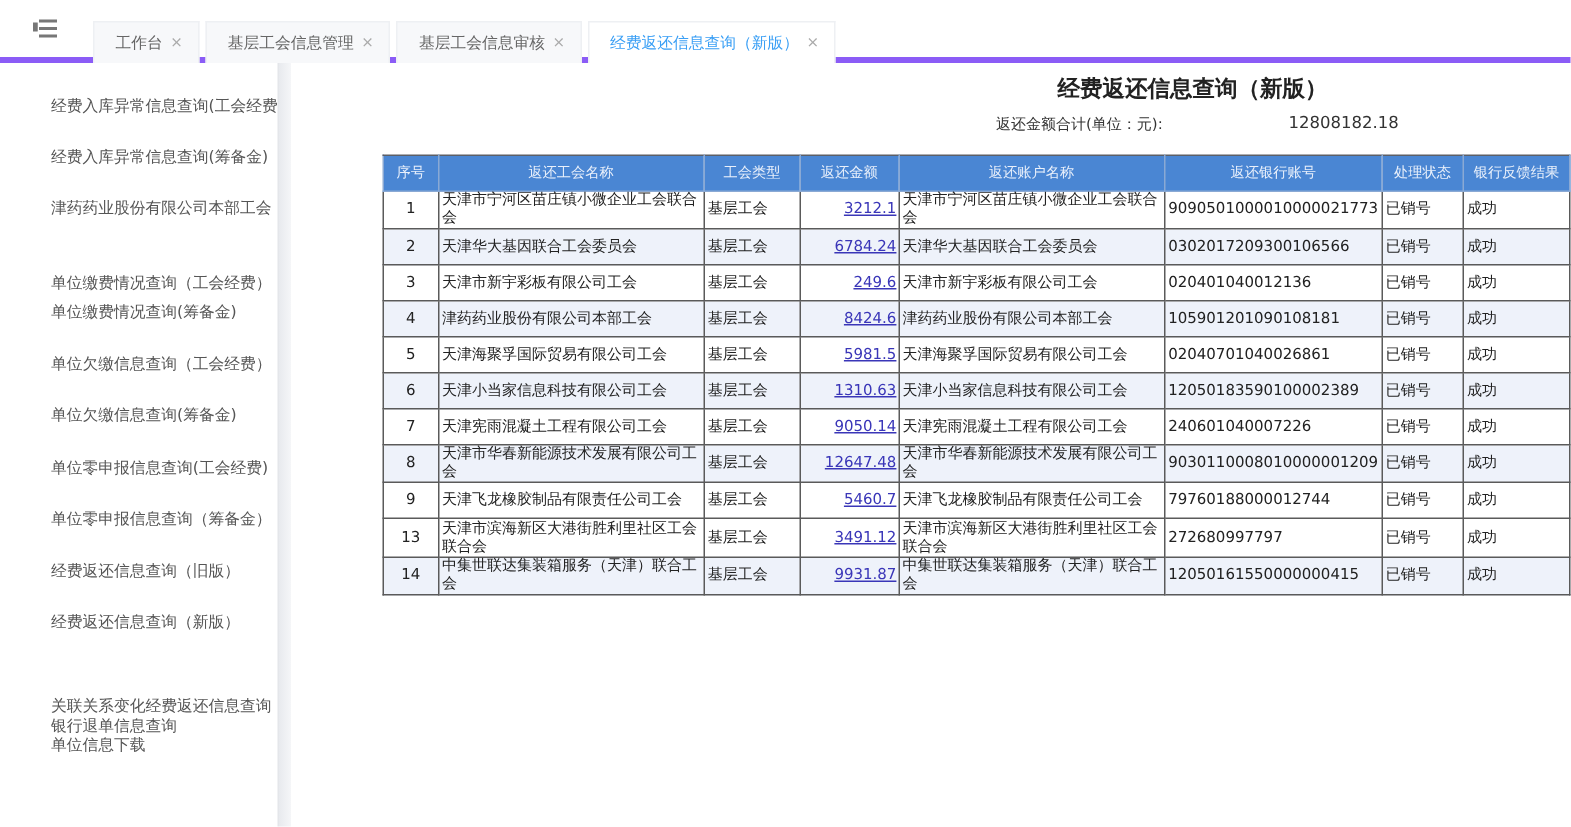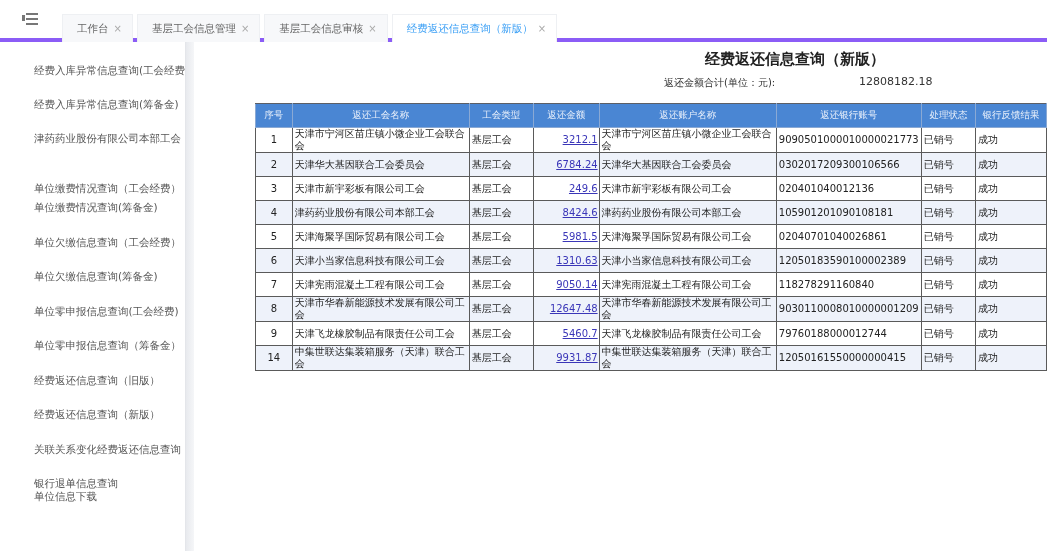--- a/index.html
+++ b/index.html
@@ -66,21 +66,21 @@
   <div class="side-item" style="top:56px">经费入库异常信息查询(筹备金)</div>
   <div class="side-item" style="top:90px">津药药业股份有限公司本部工会</div>
   <div class="side-item" style="top:140px">单位缴费情况查询（工会经费）</div>
   <div class="side-item" style="top:159px">单位缴费情况查询(筹备金)</div>
   <div class="side-item" style="top:194px">单位欠缴信息查询（工会经费）</div>
   <div class="side-item" style="top:228px">单位欠缴信息查询(筹备金)</div>
   <div class="side-item" style="top:263px">单位零申报信息查询(工会经费)</div>
   <div class="side-item" style="top:297px">单位零申报信息查询（筹备金）</div>
   <div class="side-item" style="top:332px">经费返还信息查询（旧版）</div>
   <div class="side-item" style="top:366px">经费返还信息查询（新版）</div>
-  <div class="side-item" style="top:401px">关联关系变化经费返还信息查询</div>
+  <div class="side-item" style="top:422px">关联关系变化经费返还信息查询</div>
   <div class="side-item" style="top:435px">银行退单信息查询</div>
   <div class="side-item" style="top:448px">单位信息下载</div>
 </div>
 <div class="sidebar-shadow"></div>
 
 <div class="main">
   <div class="page-title">经费返还信息查询（新版）</div>
   <div class="total-label">返还金额合计(单位：元):</div>
   <div class="total-value">12808182.18</div>
 
@@ -167,21 +167,21 @@
           <td>12050183590100002389</td>
           <td>已销号</td>
           <td>成功</td>
         </tr>
         <tr>
           <td class="c">7</td>
           <td>天津宪雨混凝土工程有限公司工会</td>
           <td>基层工会</td>
           <td class="r"><a>9050.14</a></td>
           <td>天津宪雨混凝土工程有限公司工会</td>
-          <td>118278291160840</td>
+          <td>240601040007226</td>
           <td>已销号</td>
           <td>成功</td>
         </tr>
         <tr class="alt">
           <td class="c">8</td>
           <td>天津市华春新能源技术发展有限公司工会</td>
           <td>基层工会</td>
           <td class="r"><a>12647.48</a></td>
           <td>天津市华春新能源技术发展有限公司工会</td>
           <td>9030110008010000001209</td>
@@ -191,20 +191,30 @@
         <tr>
           <td class="c">9</td>
           <td>天津飞龙橡胶制品有限责任公司工会</td>
           <td>基层工会</td>
           <td class="r"><a>5460.7</a></td>
           <td>天津飞龙橡胶制品有限责任公司工会</td>
           <td>79760188000012744</td>
           <td>已销号</td>
           <td>成功</td>
         </tr>
+        <tr class=" tall">
+          <td class="c">13</td>
+          <td>天津市滨海新区大港街胜利里社区工会联合会</td>
+          <td>基层工会</td>
+          <td class="r"><a>3491.12</a></td>
+          <td>天津市滨海新区大港街胜利里社区工会联合会</td>
+          <td>272680997797</td>
+          <td>已销号</td>
+          <td>成功</td>
+        </tr>
         <tr class="alt">
           <td class="c">14</td>
           <td>中集世联达集装箱服务（天津）联合工会</td>
           <td>基层工会</td>
           <td class="r"><a>9931.87</a></td>
           <td>中集世联达集装箱服务（天津）联合工会</td>
           <td>12050161550000000415</td>
           <td>已销号</td>
           <td>成功</td>
         </tr>

